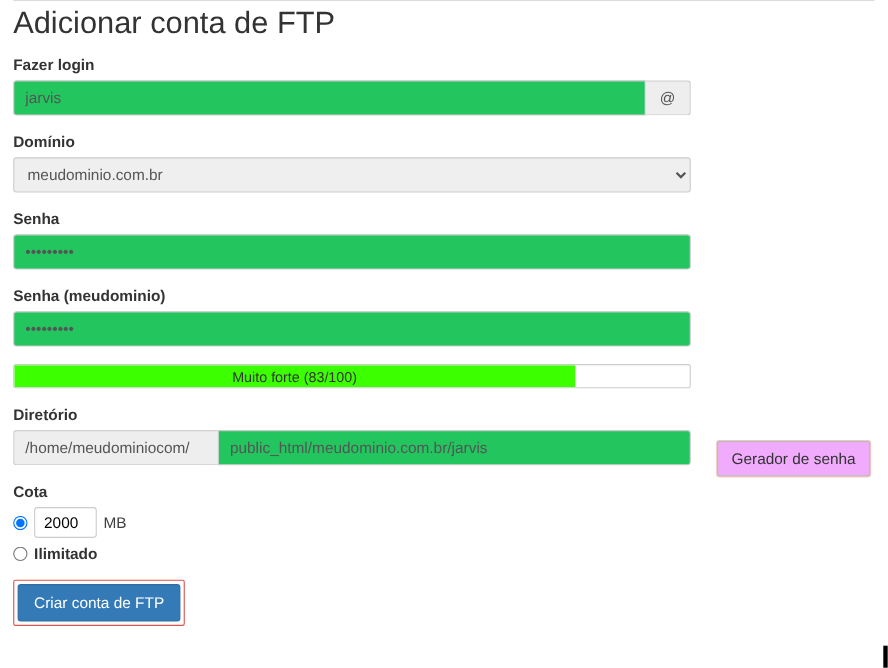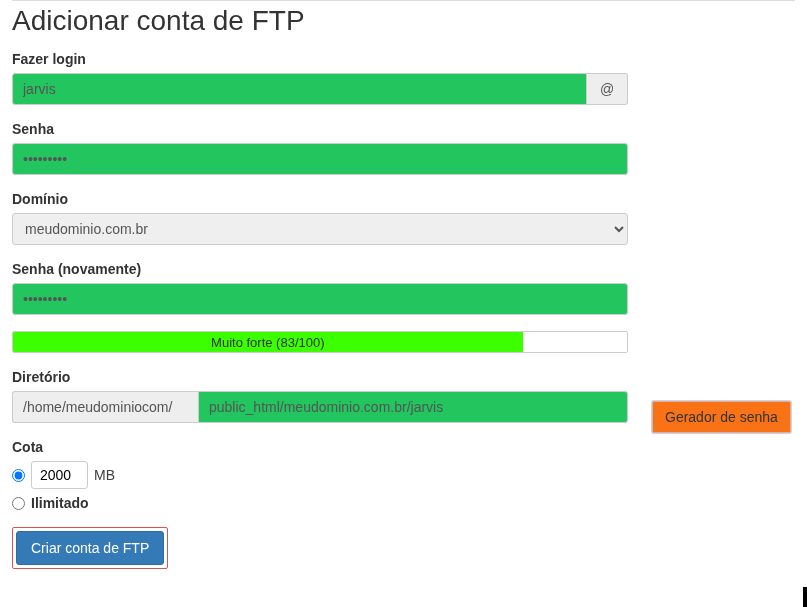--- a/index.html
+++ b/index.html
@@ -118,21 +118,21 @@
       display: flex;
       align-items: center;
       justify-content: center;
       color: #333;
       font-size: 13px;
       height: 100%;
     }
     .side-btn {
       padding: 7px 12px;
       font-size: 14px;
-      background: #f97316;
+      background: #f0abfc;
       border: 1px solid #bbb;
       border-radius: 2px;
       color: #333;
       cursor: pointer;
       box-shadow: 0 0 0 1px #d9534f55;
     }
     .quota-row {
       display: flex;
       align-items: center;
       gap: 6px;
@@ -187,33 +187,33 @@
 
     <div class="form-group">
       <label class="form-label">Fazer login</label>
       <div class="input-row">
         <input type="text" class="text-input has-suffix" value="jarvis" style="">
         <span class="input-suffix">@</span>
       </div>
     </div>
 
     <div class="form-group">
-      <label class="form-label">Senha</label>
-      <input type="password" class="text-input" value="•••••••••" style="">
-    </div>
-
-    <div class="form-group">
       <label class="form-label">Domínio</label>
       <select class="select-input">
         <option>meudominio.com.br</option>
       </select>
     </div>
 
     <div class="form-group">
-      <label class="form-label">Senha (novamente)</label>
+      <label class="form-label">Senha</label>
+      <input type="password" class="text-input" value="•••••••••" style="">
+    </div>
+
+    <div class="form-group">
+      <label class="form-label">Senha (meudominio)</label>
       <input type="password" class="text-input" value="•••••••••" style="">
     </div>
 
     <div class="form-group">
       <div class="strength-bar">
         <div class="strength-fill" id="strength-fill" style="width: 83%;">Muito forte (83/100)</div>
       </div>
     </div>
 
     <div class="form-group">

